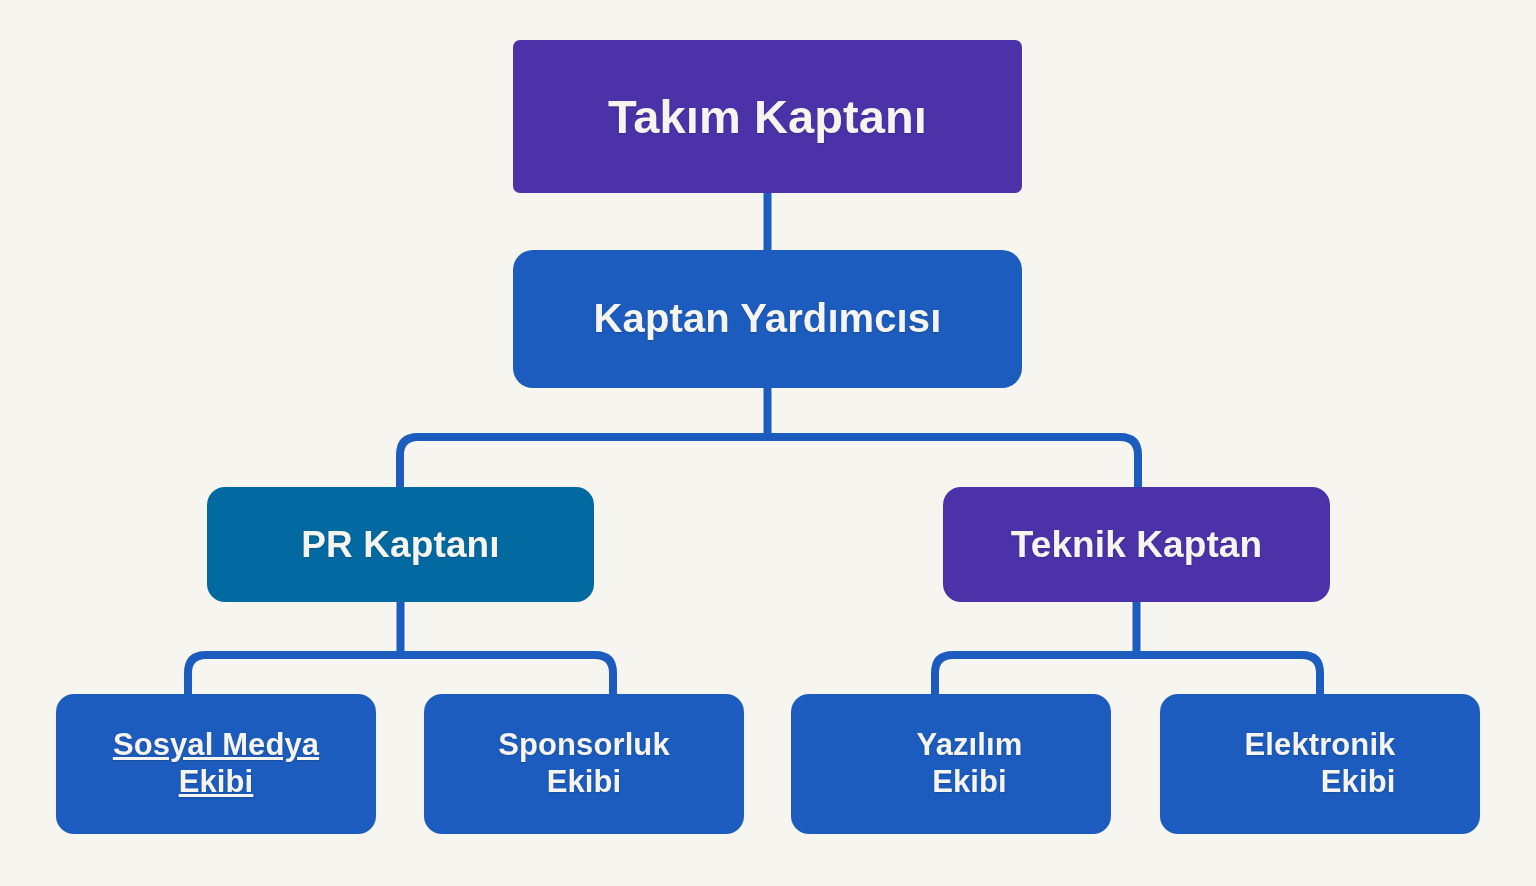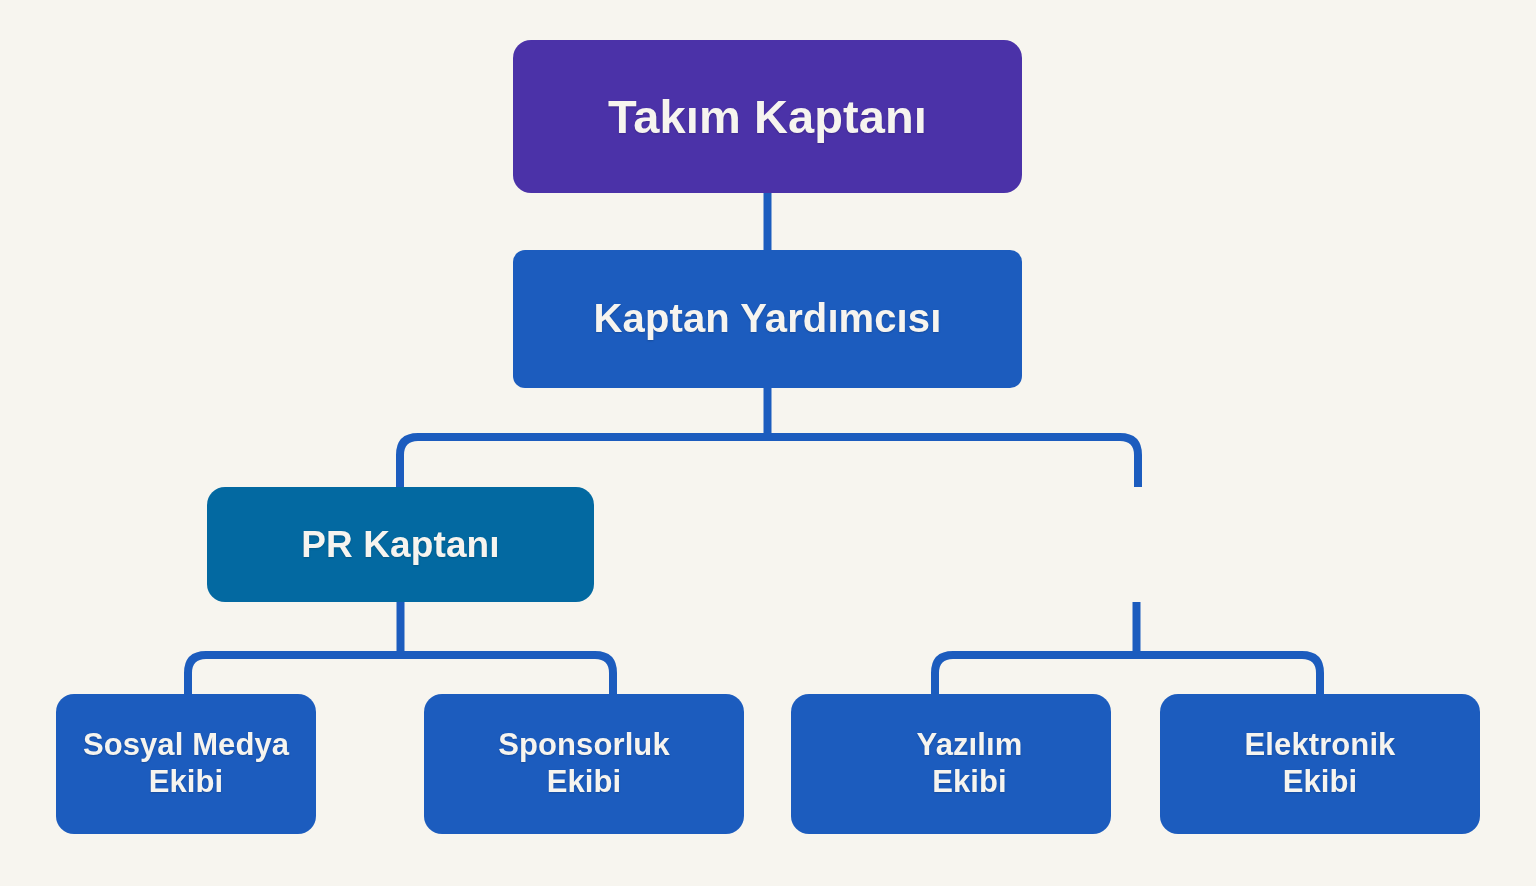--- a/index.html
+++ b/index.html
@@ -43,29 +43,29 @@
   .node-purple { background: #4b32a8; }
   .node-blue   { background: #1c5cbe; }
   .node-orange { background: #0369a1; }
 
   
   #node-takim-kaptani {
     left: 513px; top: 40px;
     width: 509px; height: 153px;
     font-size: 47px;
     font-weight: 700;
-    border-radius: 18px;
+    border-radius: 7px;
   }
   
   #node-kaptan-yardimcisi {
     left: 513px; top: 250px;
     width: 509px; height: 138px;
     font-size: 40px;
     font-weight: 700;
-    border-radius: 12px;
+    border-radius: 20px;
   }
   
   #node-pr-kaptani {
     left: 207px; top: 487px;
     width: 387px; height: 115px;
     font-size: 37px;
     font-weight: 700;
   }
   #node-teknik-kaptan {
     left: 943px; top: 487px;
@@ -75,24 +75,24 @@
   }
   
   .leaf {
     top: 694px;
     height: 140px;
     font-size: 31px;
     font-weight: 700;
     border-radius: 18px;
     padding: 0 10px;
   }
-  #node-sosyal-medya-ekibi { left: 56px;   width: 260px; }
+  #node-sosyal-medya-ekibi { left: 56px;   width: 320px; text-decoration: underline; }
   #node-sponsorluk-ekibi   { left: 424px;  width: 320px; }
   #node-yazilim-ekibi      { left: 791px;  width: 320px; padding-left: 47px; }
-  #node-elektronik-ekibi   { left: 1160px; width: 320px; }
+  #node-elektronik-ekibi   { left: 1160px; width: 320px; text-align: right; }
 
   .leaf-text { display: block; }
 </style>
 </head>
 <body>
 
 <div id="org-chart">
 
   <svg class="connector-layer" viewBox="0 0 1536 886" width="1536" height="886" xmlns="http://www.w3.org/2000/svg">
     <g fill="none" stroke="#1c5cbe" stroke-width="8" stroke-linecap="butt">
@@ -115,20 +115,23 @@
   </div>
 
   <div class="node node-blue" id="node-kaptan-yardimcisi">
     <span>Kaptan Yardımcısı</span>
   </div>
 
   <div class="node node-orange" id="node-pr-kaptani">
     <span>PR Kaptanı</span>
   </div>
 
+  <div class="node node-purple" id="node-teknik-kaptan">
+    <span>Teknik Kaptan</span>
+  </div>
 
   <div class="node node-blue leaf" id="node-sosyal-medya-ekibi">
     <span>
       <span class="leaf-text">Sosyal Medya</span>
       <span class="leaf-text">Ekibi</span>
     </span>
   </div>
 
   <div class="node node-blue leaf" id="node-sponsorluk-ekibi">
     <span>

